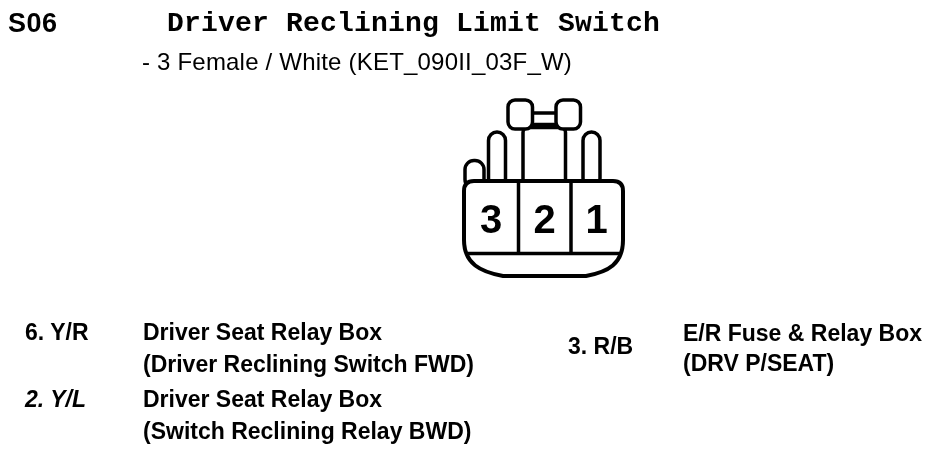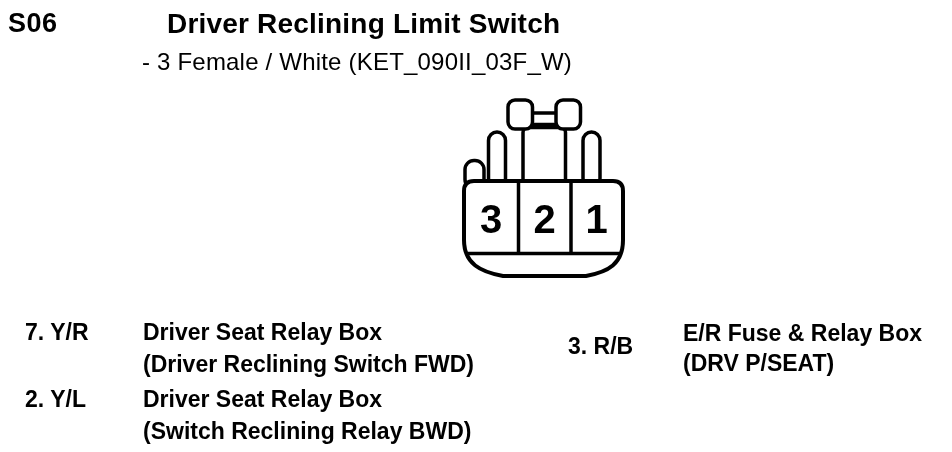--- a/index.html
+++ b/index.html
@@ -15,20 +15,21 @@
   .abs { position: absolute; }
   .connector-id {
     left: 8px; top: 10px;
     font-size: 27px; font-weight: 700; line-height: 27px;
     letter-spacing: 0.5px;
   }
   .page-title {
     left: 167px; top: 9px;
     font-size: 28px; font-weight: 700; line-height: 30px;
     letter-spacing: 0.2px;
+    font-family: Liberation Mono, monospace;
   }
   .page-subtitle {
     left: 142px; top: 49px;
     font-size: 24px; font-weight: 400; line-height: 26px;
     letter-spacing: 0.2px;
   }
   .connector-svg {
     left: 440px; top: 90px;
     width: 220px; height: 200px;
   }
@@ -72,27 +73,27 @@
       <line x1="467" y1="253.5" x2="620" y2="253.5"></line>
       <line x1="518.5" y1="181" x2="518.5" y2="253.5"></line>
       <line x1="571" y1="181" x2="571" y2="253.5"></line>
     </g>
 
     <text x="491" y="233" font-size="40" text-anchor="middle">3</text>
     <text x="544.5" y="233" font-size="40" text-anchor="middle">2</text>
     <text x="596.5" y="233" font-size="40" text-anchor="middle">1</text>
   </svg>
 
-  <div class="abs pin-col lh32" style="left:25px; top:316px;">7. Y/R</div>
+  <div class="abs pin-col lh32" style="left:25px; top:316px;">6. Y/R</div>
   <div class="abs pin-col lh32" style="left:143px; top:316px;">
     <div>Driver Seat Relay Box</div>
     <div>(Driver Reclining Switch FWD)</div>
   </div>
 
-  <div class="abs pin-col lh32" style="left:25px; top:383px;">2. Y/L</div>
+  <div class="abs pin-col lh32" style="left:25px; top:383px;font-style:italic;">2. Y/L</div>
   <div class="abs pin-col lh32" style="left:143px; top:383px;">
     <div>Driver Seat Relay Box</div>
     <div>(Switch Reclining Relay BWD)</div>
   </div>
 
   <div class="abs pin-col lh30" style="left:568px; top:318px;margin-top:13px;">3. R/B</div>
   <div class="abs pin-col lh30" style="left:683px; top:318px;">
     <div>E/R Fuse &amp; Relay Box</div>
     <div>(DRV P/SEAT)</div>
   </div>

